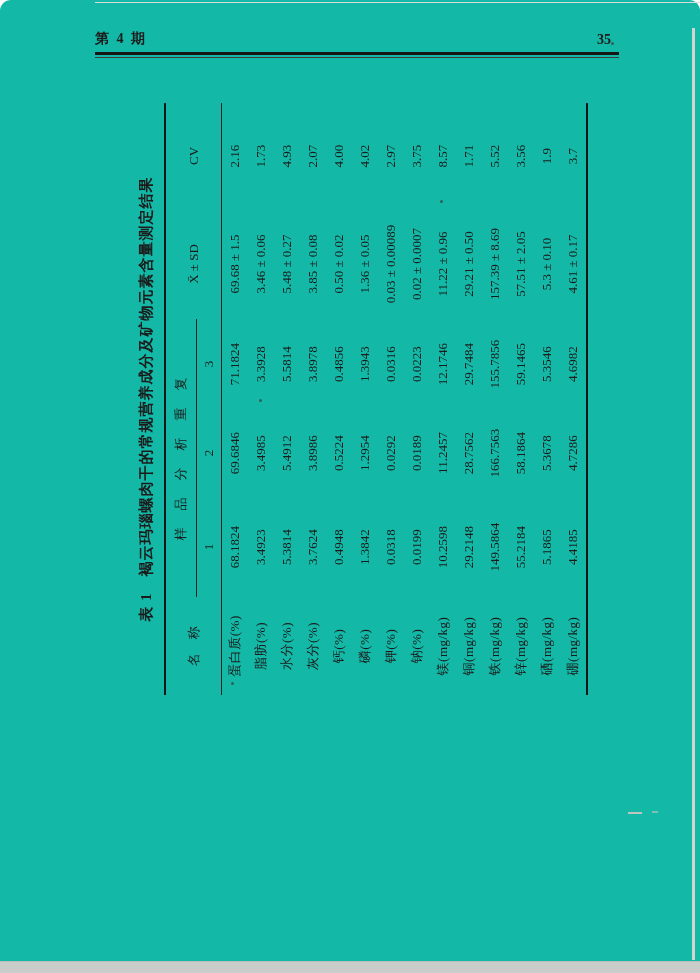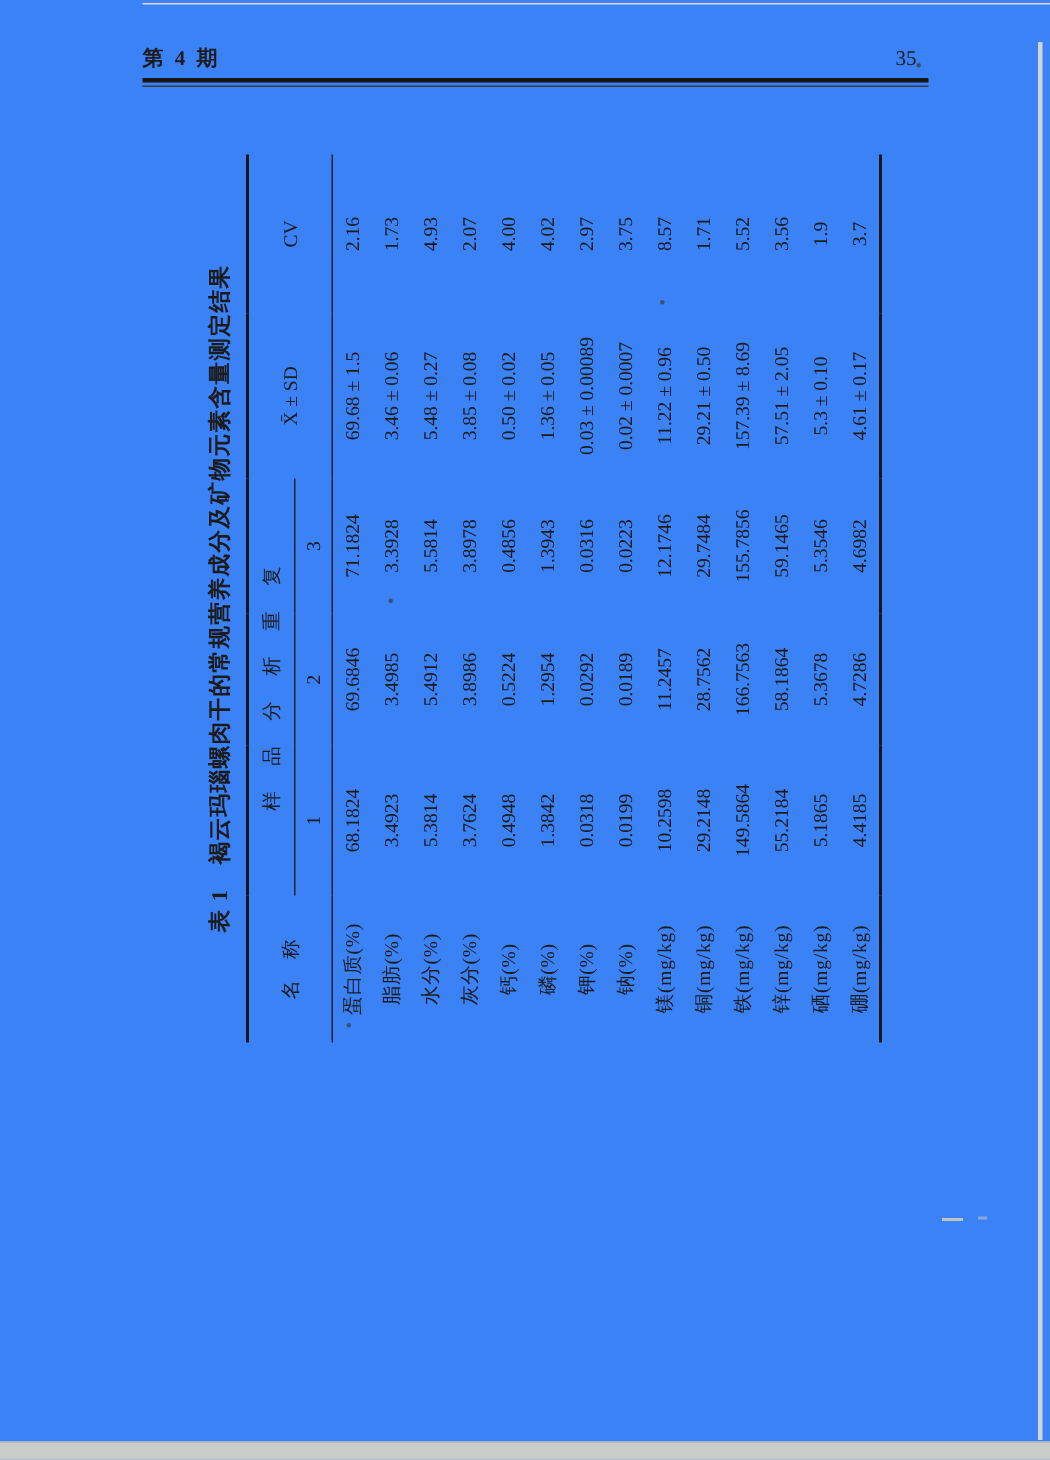--- a/index.html
+++ b/index.html
@@ -2,38 +2,38 @@
 <html><head>
 <meta charset="utf-8">
 <style>
   html,body{margin:0;padding:0;}
   body{
     width:700px;height:973px;position:relative;overflow:hidden;
     background:#ffffff;
     font-family:"Liberation Serif","DejaVu Serif",serif;
     color:#1b1b1b;
   }
-  .page{position:absolute;inset:0;background:#3b82f6;}
+  .page{position:absolute;inset:0;background:#14b8a6;border-radius:11px;}
 
   
   .top-hairline{position:absolute;left:95px;top:2px;width:605px;height:1px;background:#dcdcda;}
   .right-edge{position:absolute;left:692px;top:28px;width:3px;height:932px;background:#d2d4d2;}
   .bottom-bar{position:absolute;left:0;top:961px;width:700px;height:12px;background:#c9ccc9;border-top:1px solid #b9bcb9;}
   .dash{position:absolute;height:2px;background:#c3c3c0;}
   .speck{position:absolute;width:3px;height:3px;border-radius:50%;background:#3a3a3a;opacity:.7;}
 
   
   .running-header{
     position:absolute;left:95px;top:30px;width:524px;
     display:flex;justify-content:space-between;align-items:flex-end;
     font-size:14px;font-weight:bold;white-space:nowrap;
   }
   .rh-issue{letter-spacing:2px;}
   .rh-title{letter-spacing:.5px;}
-  .rh-page{font-weight:normal;padding-right:8px;}
+  .rh-page{font-weight:bold;padding-right:8px;}
   .rule-thick{position:absolute;left:95px;top:52px;width:524px;height:3px;background:#161616;}
   .rule-thin{position:absolute;left:95px;top:57px;width:524px;height:1px;background:#3d3d3d;}
 
   
   .rot-wrap{position:absolute;left:128px;top:103px;width:462px;height:592px;}
   .rot{
     position:absolute;left:0;top:0;width:592px;height:462px;
     transform-origin:0 0;
     transform:rotate(-90deg) translateX(-592px);
   }

